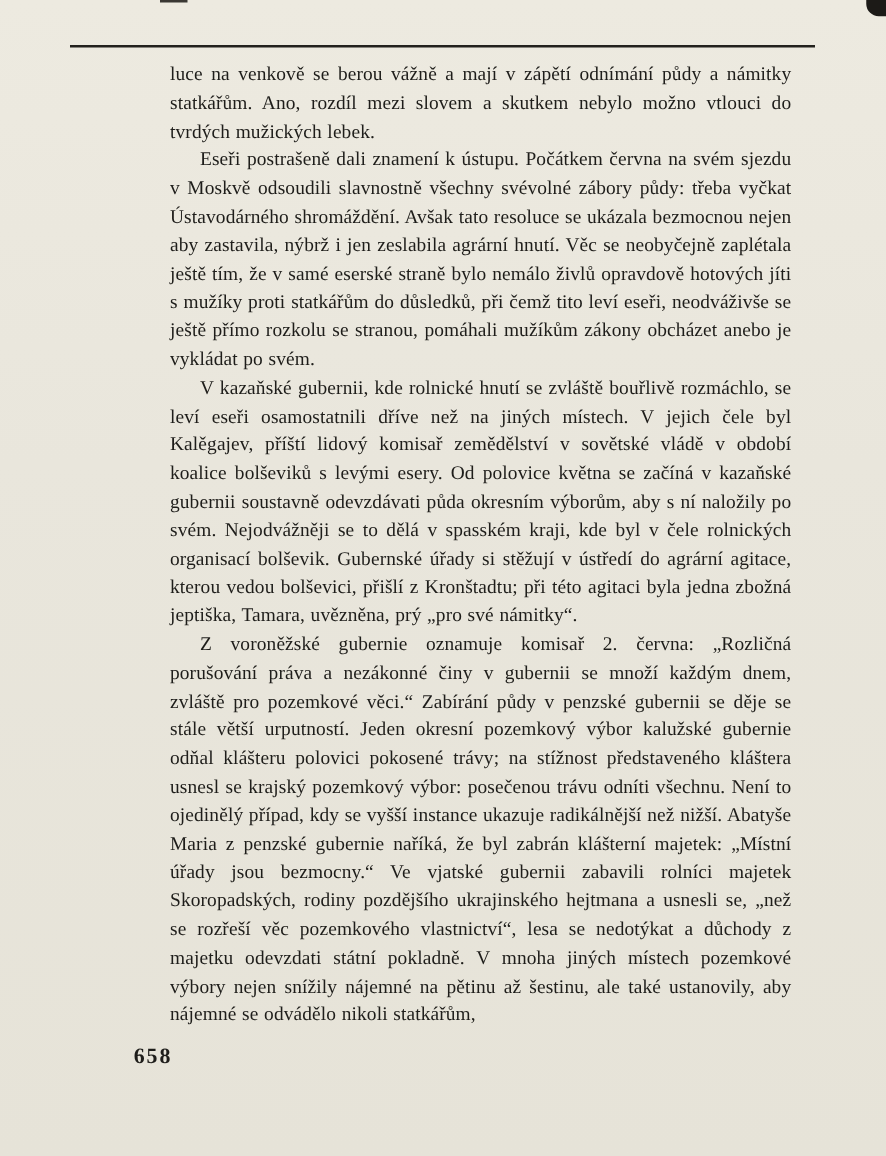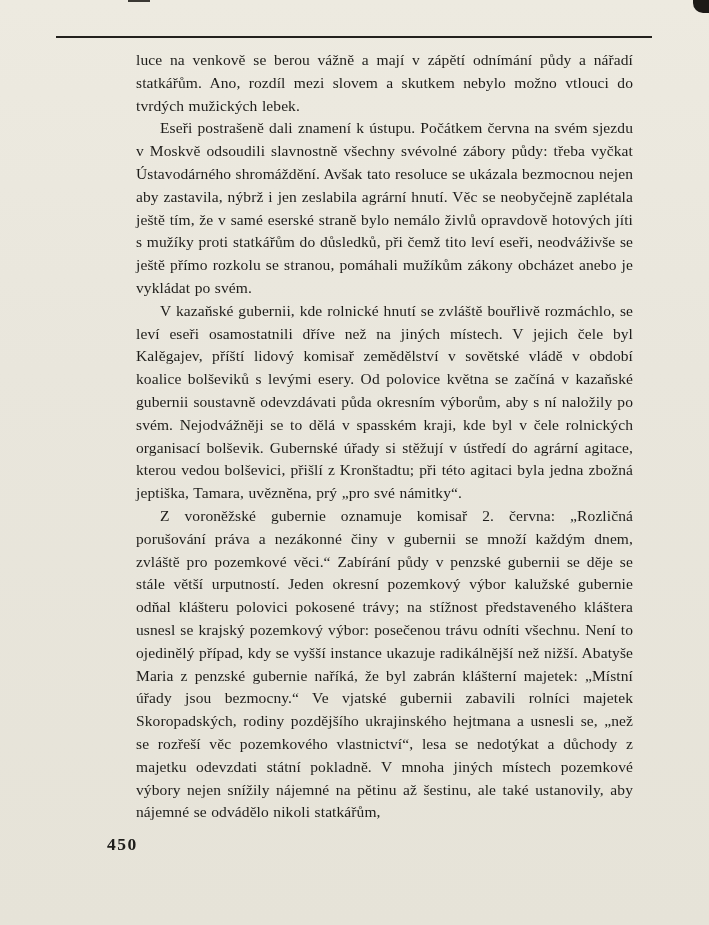--- a/index.html
+++ b/index.html
@@ -76,21 +76,21 @@
 <body>
 
 <div class="page">
 
   <div class="scan-artifact-top"></div>
   <div class="scan-artifact-corner"></div>
 
   <div class="top-rule"></div>
 
   <div class="text-block">
-    <p class="cont">luce na venkově se berou vážně a mají v zápětí odnímání půdy a nářadí statkářům. Ano, rozdíl mezi slovem a skutkem nebylo možno vtlouci do tvrdých mužických lebek.</p>
+    <p class="cont">luce na venkově se berou vážně a mají v zápětí odnímání půdy a námitky statkářům. Ano, rozdíl mezi slovem a skutkem nebylo možno vtlouci do tvrdých mužických lebek.</p>
     <p>Eseři postrašeně dali znamení k ústupu. Počátkem června na svém sjezdu v Moskvě odsoudili slavnostně všechny svévolné zábory půdy: třeba vyčkat Ústavodárného shromáždění. Avšak tato resoluce se ukázala bezmocnou nejen aby zastavila, nýbrž i jen zeslabila agrární hnutí. Věc se neobyčejně zaplétala ještě tím, že v samé eserské straně bylo nemálo živlů opravdově hotových jíti s mužíky proti statkářům do důsledků, při čemž tito leví eseři, neodváživše se ještě přímo rozkolu se stranou, pomáhali mužíkům zákony obcházet anebo je vykládat po svém.</p>
     <p>V kazaňské gubernii, kde rolnické hnutí se zvláště bouřlivě rozmáchlo, se leví eseři osamostatnili dříve než na jiných místech. V jejich čele byl Kalěgajev, příští lidový komisař zemědělství v sovětské vládě v období koalice bolševiků s levými esery. Od polovice května se začíná v kazaňské gubernii soustavně odevzdávati půda okresním výborům, aby s ní naložily po svém. Nejodvážněji se to dělá v spasském kraji, kde byl v čele rolnických organisací bolševik. Gubernské úřady si stěžují v ústředí do agrární agitace, kterou vedou bolševici, přišlí z Kronštadtu; při této agitaci byla jedna zbožná jeptiška, Tamara, uvězněna, prý „pro své námitky“.</p>
     <p>Z voroněžské gubernie oznamuje komisař 2. června: „Rozličná porušování práva a nezákonné činy v gubernii se množí každým dnem, zvláště pro pozemkové věci.“ Zabírání půdy v penzské gubernii se děje se stále větší urputností. Jeden okresní pozemkový výbor kalužské gubernie odňal klášteru polovici pokosené trávy; na stížnost představeného kláštera usnesl se krajský pozemkový výbor: posečenou trávu odníti všechnu. Není to ojedinělý případ, kdy se vyšší instance ukazuje radikálnější než nižší. Abatyše Maria z penzské gubernie naříká, že byl zabrán klášterní majetek: „Místní úřady jsou bezmocny.“ Ve vjatské gubernii zabavili rolníci majetek Skoropadských, rodiny pozdějšího ukrajinského hejtmana a usnesli se, „než se rozřeší věc pozemkového vlastnictví“, lesa se nedotýkat a důchody z majetku odevzdati státní pokladně. V mnoha jiných místech pozemkové výbory nejen snížily nájemné na pětinu až šestinu, ale také ustanovily, aby nájemné se odvádělo nikoli statkářům,</p>
   </div>
 
-  <div class="page-number">450</div>
+  <div class="page-number">658</div>
 
 </div>
 
 </body></html>

